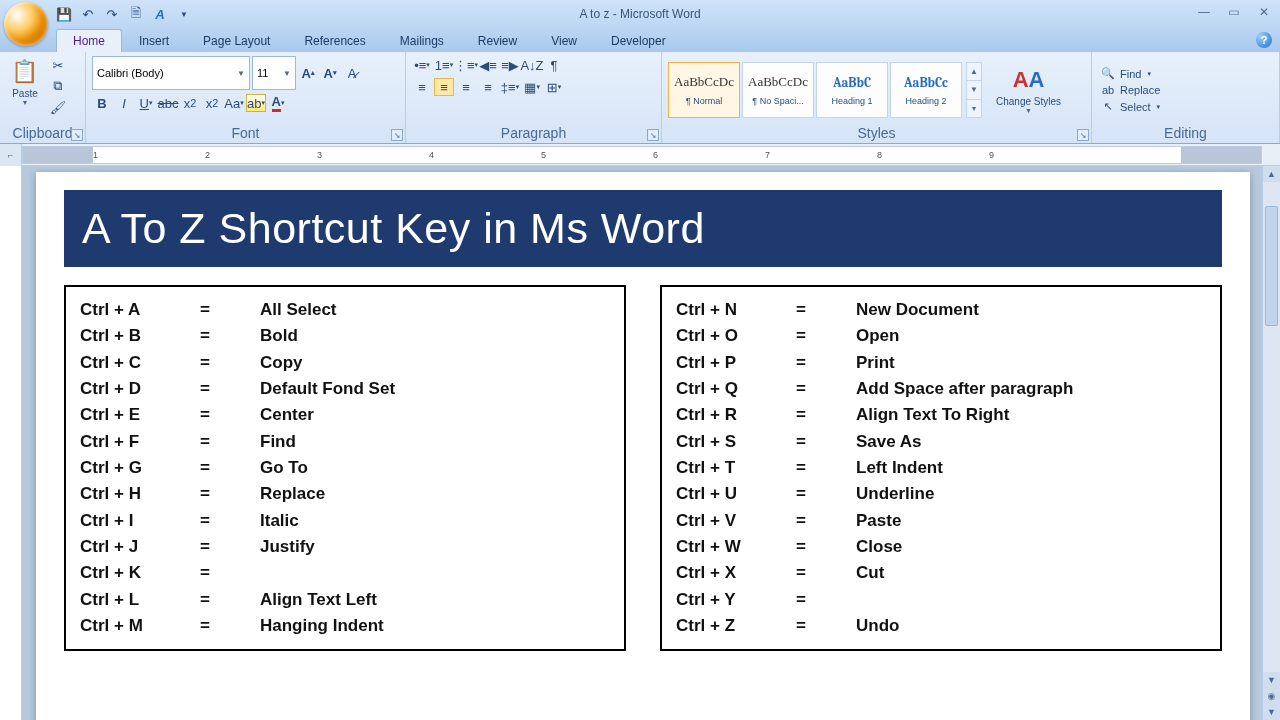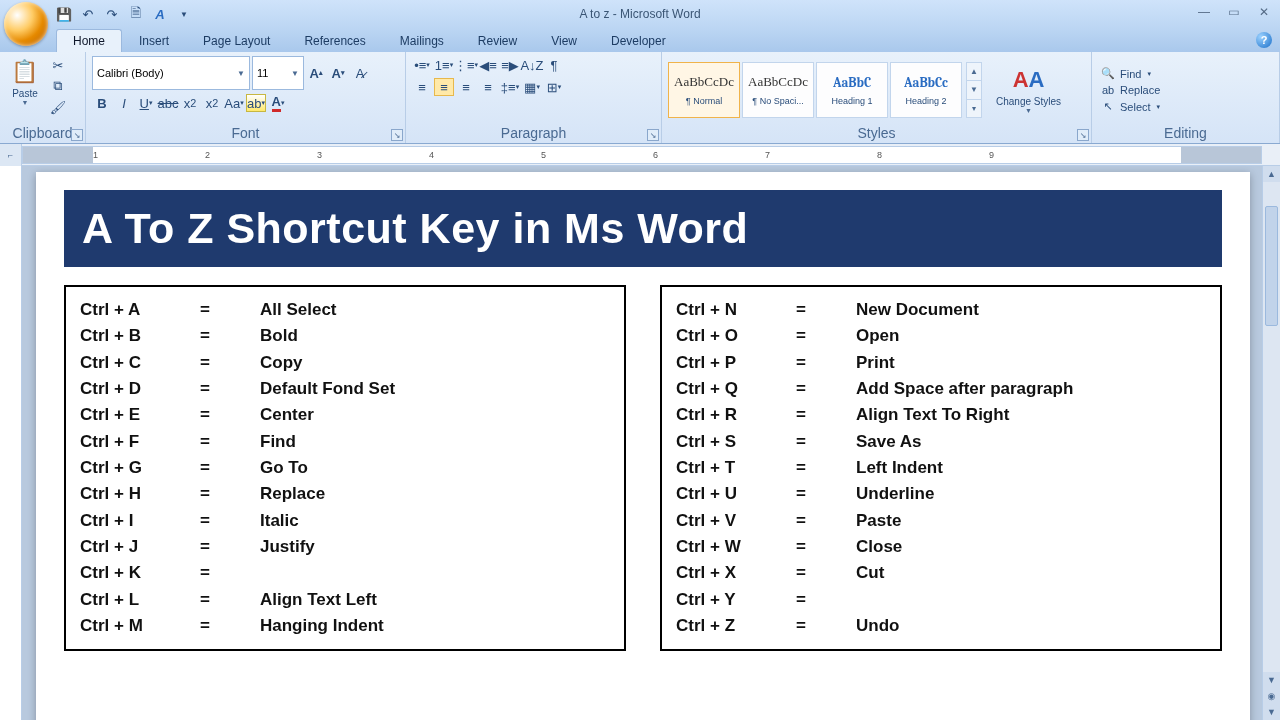--- a/index.html
+++ b/index.html
@@ -10,21 +10,21 @@
   .qat { display: flex; gap: 8px; padding-left: 56px; align-items: center; }
   .qat .qicon { width: 16px; height: 16px; display: flex; align-items: center; justify-content: center; font-size: 13px; color: #2a4d7a; }
   .office-orb { position: absolute; left: 4px; top: 2px; width: 44px; height: 44px; border-radius: 50%; background: radial-gradient(circle at 30% 30%, #fff, #ffcc66 35%, #e68a00 60%, #b35900 100%); box-shadow: inset 0 0 4px rgba(255,255,255,.8), 0 1px 3px rgba(0,0,0,.3); z-index: 50; }
   .app-title { position: absolute; left: 50%; transform: translateX(-50%); font-size: 12px; color: #3a5574; }
   .win-controls { position: absolute; right: 6px; top: 4px; display: flex; gap: 10px; }
   .win-controls span { width: 20px; height: 16px; display: flex; align-items: center; justify-content: center; font-size: 12px; color: #556b86; cursor: pointer; }
 
   
   .tabstrip { height: 24px; background: linear-gradient(#bcd6f3, #a9c8ec); display: flex; align-items: flex-end; padding-left: 56px; gap: 0; position: relative; }
   .tab { padding: 4px 16px; font-size: 12px; color: #1d3c63; cursor: pointer; border: 1px solid transparent; border-bottom: none; }
-  .tab.active { background: #e8f1fb; border: 1px solid #9bb9de; border-bottom: none; border-radius: 3px 3px 0 0; color: #0f172a; font-weight: 500; }
+  .tab.active { background: #e8f1fb; border: 1px solid #9bb9de; border-bottom: none; border-radius: 3px 3px 0 0; color: #4c1d95; font-weight: 500; }
   .help-orb { position: absolute; right: 8px; top: 4px; width: 16px; height: 16px; border-radius: 50%; background: radial-gradient(circle at 30% 30%, #9cd2ff, #1a6fc9); display: flex; align-items: center; justify-content: center; color: #fff; font-size: 11px; font-weight: bold; cursor: pointer; }
 
   
   .ribbon { height: 92px; background: linear-gradient(#e8f1fb, #d5e4f7); border-bottom: 1px solid #89a9d1; display: flex; }
   .group { border-right: 1px solid #b8cde7; display: flex; flex-direction: column; justify-content: space-between; padding: 4px 6px 1px 6px; position: relative; }
   .group-label { font-size: 14px; color: #4a6a92; text-align: center; padding: 1px 0; }
   .group-body { flex: 1; display: flex; align-items: flex-start; gap: 4px; }
   .launcher { position: absolute; right: 2px; bottom: 2px; width: 12px; height: 12px; border: 1px solid #8aa7cc; font-size: 8px; display: flex; align-items: center; justify-content: center; color: #4a6a92; background: #e0ecf9; }
 
   .big-btn { display: flex; flex-direction: column; align-items: center; justify-content: flex-start; padding: 2px 4px; cursor: pointer; min-width: 38px; }
@@ -58,21 +58,21 @@
   .rnum { position: absolute; top: 3px; }
 
   
   .workspace { position: absolute; top: 166px; bottom: 0; left: 0; right: 0; background: #b8c9de; overflow: hidden; }
   .vruler { position: absolute; left: 0; top: 0; bottom: 0; width: 22px; background: #fff; border-right: 1px solid #b8cde7; }
   .page { position: absolute; left: 36px; right: 30px; top: 6px; bottom: -20px; background: #fff; box-shadow: 0 2px 8px rgba(0,0,0,.28); padding: 18px 28px; }
   .vscroll { position: absolute; right: 0; top: 0; bottom: 0; width: 18px; background: #dde6f2; border-left: 1px solid #b8cde7; }
   .vscroll .thumb { position: absolute; left: 2px; right: 2px; top: 40px; height: 120px; background: #c1d3ea; border: 1px solid #9bb9de; border-radius: 2px; }
   .vscroll .arrow { position: absolute; left: 0; right: 0; height: 16px; display: flex; align-items: center; justify-content: center; font-size: 9px; color: #4a6a92; background: #d0ddee; }
 
-  .doc-title { background: #1f3a6e; color: #fff; font-weight: 700; font-size: 43px; padding: 14px 18px; letter-spacing: 0.5px; font-family: Arial, sans-serif; }
+  .doc-title { background: #1f3a6e; color: #fff; font-weight: 400; font-size: 43px; padding: 14px 18px; letter-spacing: 0.5px; font-family: Arial, sans-serif; }
   .cols { display: flex; gap: 34px; margin-top: 18px; }
   .box { border: 2.5px solid #000; padding: 10px 14px; flex: 1; }
   .row { display: flex; font-weight: 700; font-size: 17px; color: #111; font-family: Arial, sans-serif; line-height: 1.55; }
   .row .k { width: 120px; }
   .row .eq { width: 60px; text-align: left; }
   .row .v { flex: 1; }
 </style>
 </head>
 <body>
 
@@ -127,21 +127,21 @@
     <div class="launcher">↘</div>
   </div>
 
   <div class="group" style="width:320px">
     <div class="group-body" style="flex-direction:column;gap:4px;width:100%;">
       <div class="font-row">
         <div class="combo" style="width:158px">
           <span>Calibri (Body)</span>
             <span class="carrow">▼</span>
         </div>
-        <div class="combo" style="width:52px">
+        <div class="combo" style="width:44px">
           <span>11</span>
             <span class="carrow">▼</span>
         </div>
         <span class="sicon" style="font-weight:bold;">A<sup style="font-size:7px;">▴</sup></span>
         <span class="sicon" style="font-weight:bold;">A<sup style="font-size:7px;">▾</sup></span>
         <span class="sicon">A̷</span>
       </div>
       <div class="font-row">
         <span class="sicon">
             <b>B</b>

